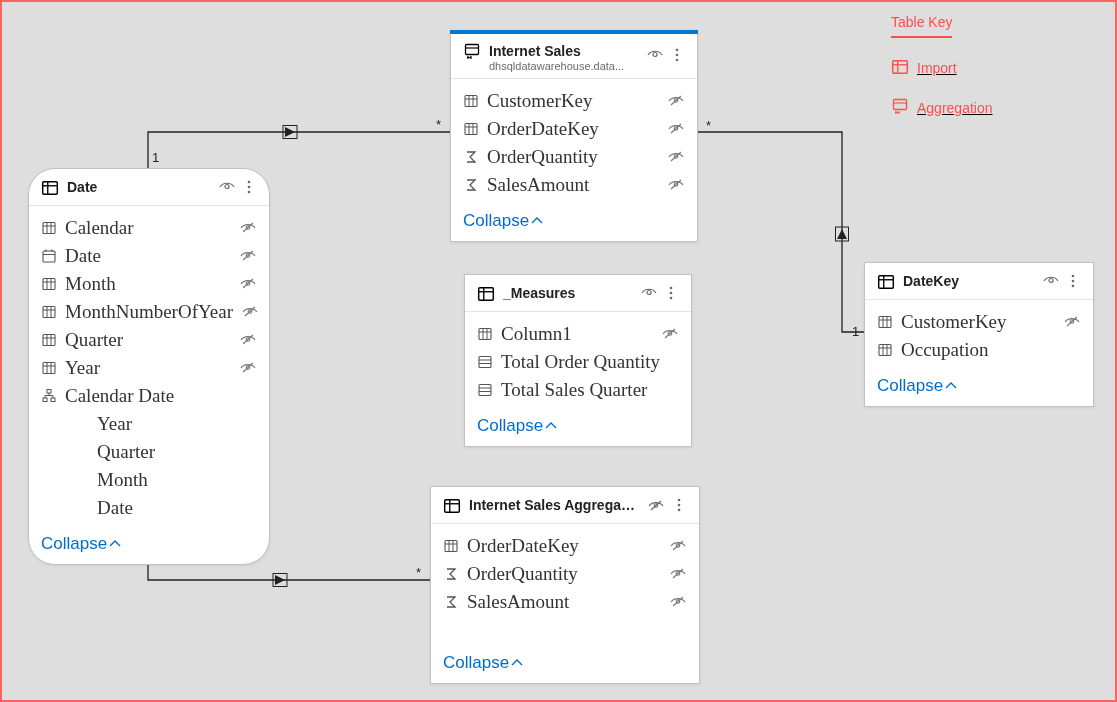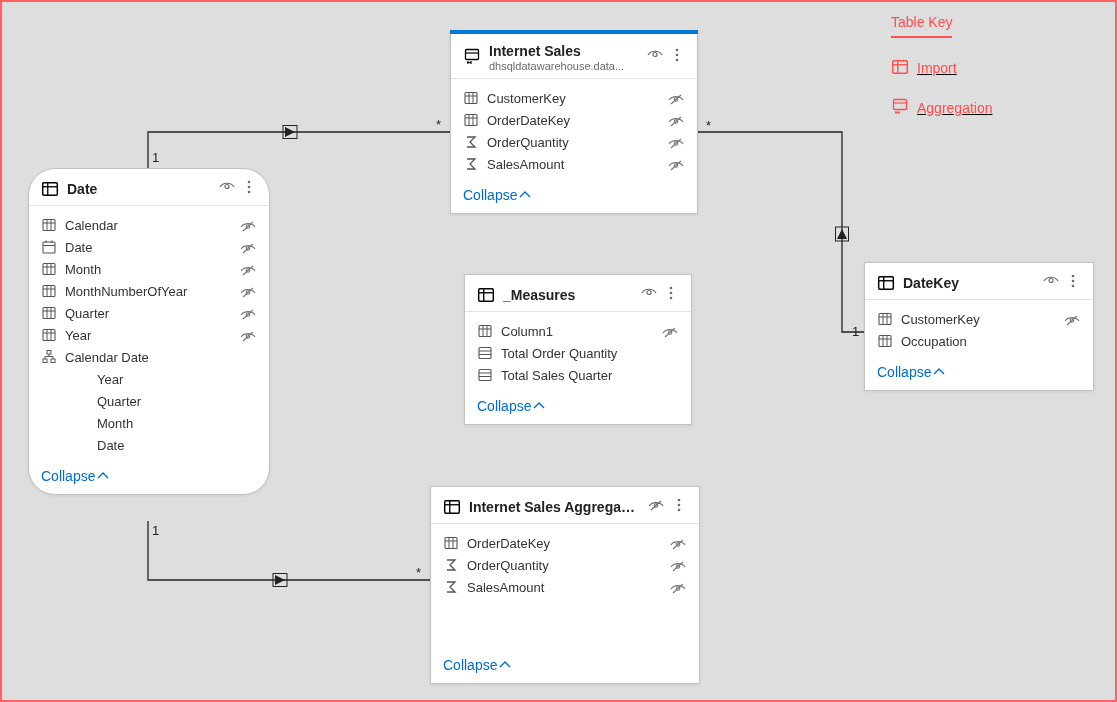--- a/index.html
+++ b/index.html
@@ -38,21 +38,20 @@
   }
   .table-card.selected::before {
     content: "";
     position: absolute;
     top: -1px; left: -1px; right: -1px;
     height: 4px;
     background: #0078d4;
   }
   .table-head {
     display: flex;
-    align-items: center;
     gap: 8px;
     padding: 10px 12px 6px 12px;
     border-bottom: 1px solid #e3e3e3;
   }
   .table-card.selected .table-head { padding-top: 12px; }
   .head-icon { flex: 0 0 18px; height: 18px; display: grid; place-items: center; }
   .head-text { flex: 1 1 auto; min-width: 0; }
   .head-title {
     font-size: 14px;
     font-weight: 600;
@@ -66,37 +65,38 @@
     font-size: 11px;
     color: #6a6a6a;
     white-space: nowrap;
     overflow: hidden;
     text-overflow: ellipsis;
   }
   .head-actions { display: flex; gap: 6px; align-items: center; color: #6a6a6a; }
   .field-list { padding: 8px 0 4px 0; }
   .field-item {
     display: flex;
-    align-items: flex-end;
+    align-items: center;
     gap: 8px;
     padding: 3px 12px;
-    font-size: 13px;
+    font-size: 19px;
     color: #333;
+    font-family: Liberation Serif, serif;
   }
   .field-item.indent-1 { padding-left: 44px; }
   .field-icon { flex: 0 0 16px; height: 16px; display: grid; place-items: center; color: #555; }
   .field-label { flex: 1 1 auto; }
   .field-flag { flex: 0 0 18px; display: grid; place-items: center; color: #777; }
   .card-foot {
     padding: 8px 12px 10px 12px;
     border-top: none;
   }
   .collapse-link {
     color: #006dcc;
-    font-size: 14px;
+    font-size: 17px;
     display: flex;
     align-items: center;
     gap: 0;
   }
   .legend {
     position: absolute;
     top: 12px;
     right: 24px;
     width: 200px;
     font-size: 14px;

